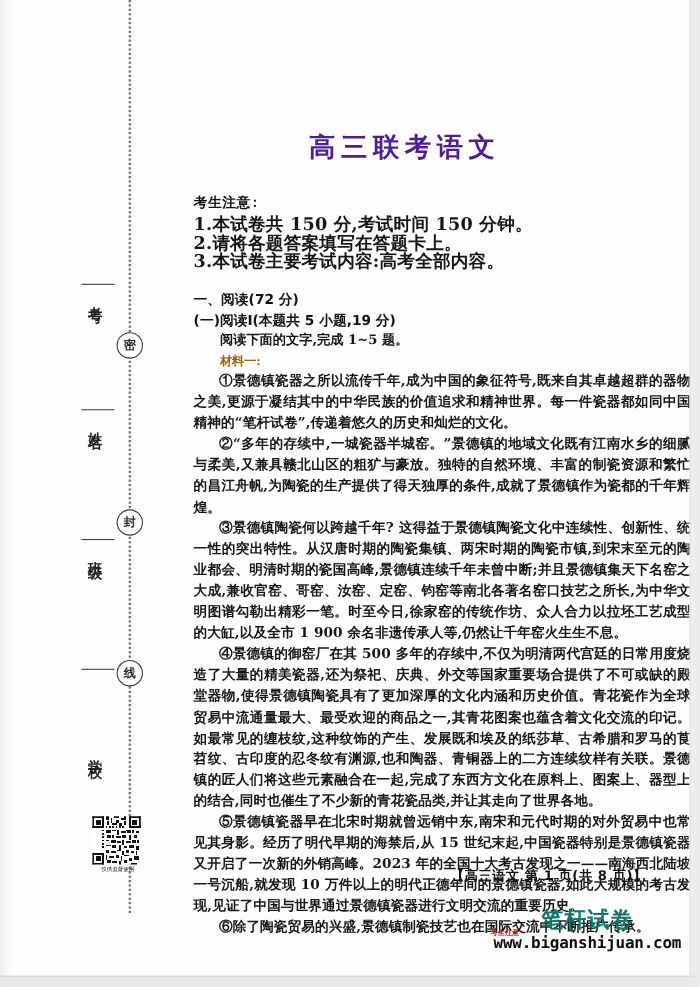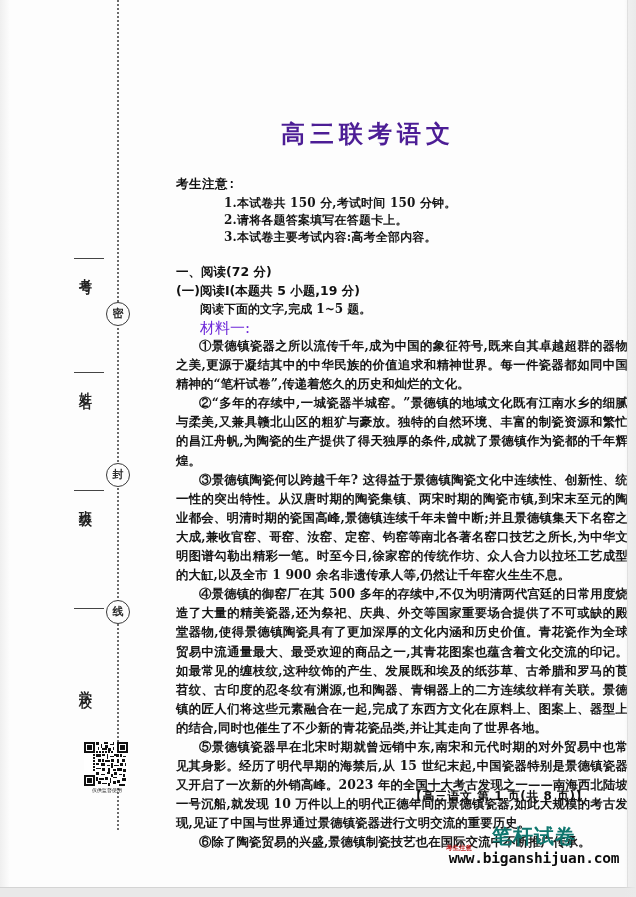--- a/index.html
+++ b/index.html
@@ -149,26 +149,25 @@
   #notice-heading {
     font-family: Liberation Mono, monospace;
     font-size: 12.5px;
     font-weight: bold;
     color: #111;
     letter-spacing: 0.5px;
     margin-bottom: 2px;
   }
   .notice-item {
     font-family: "DejaVu Serif", "Liberation Serif", serif;
-    font-size: 12px;
+    font-size: 16px;
     font-weight: bold;
     color: #151515;
     line-height: 17px;
     letter-spacing: 0.2px;
-    margin-left: 48px;
   }
 
   #section-block {
     position: absolute;
     left: 8px;
     top: 262px;
     width: 420px;
   }
   .section-heading {
     font-family: "DejaVu Sans", "Liberation Sans", sans-serif;
@@ -187,23 +186,23 @@
   .instruction-line {
     font-family: "DejaVu Serif", "Liberation Serif", serif;
     font-size: 12px;
     font-weight: bold;
     color: #151515;
     line-height: 19px;
     text-indent: 24px;
   }
   .material-label {
     font-family: "DejaVu Serif", "Liberation Serif", serif;
-    font-size: 15px;
-    font-weight: normal;
-    color: #6d28d9;
+    font-size: 11px;
+    font-weight: bold;
+    color: #a16207;
     line-height: 19px;
     text-indent: 24px;
   }
 
   #passage-block {
     position: absolute;
     left: 8px;
     top: 336px;
     width: 452px;
   }

